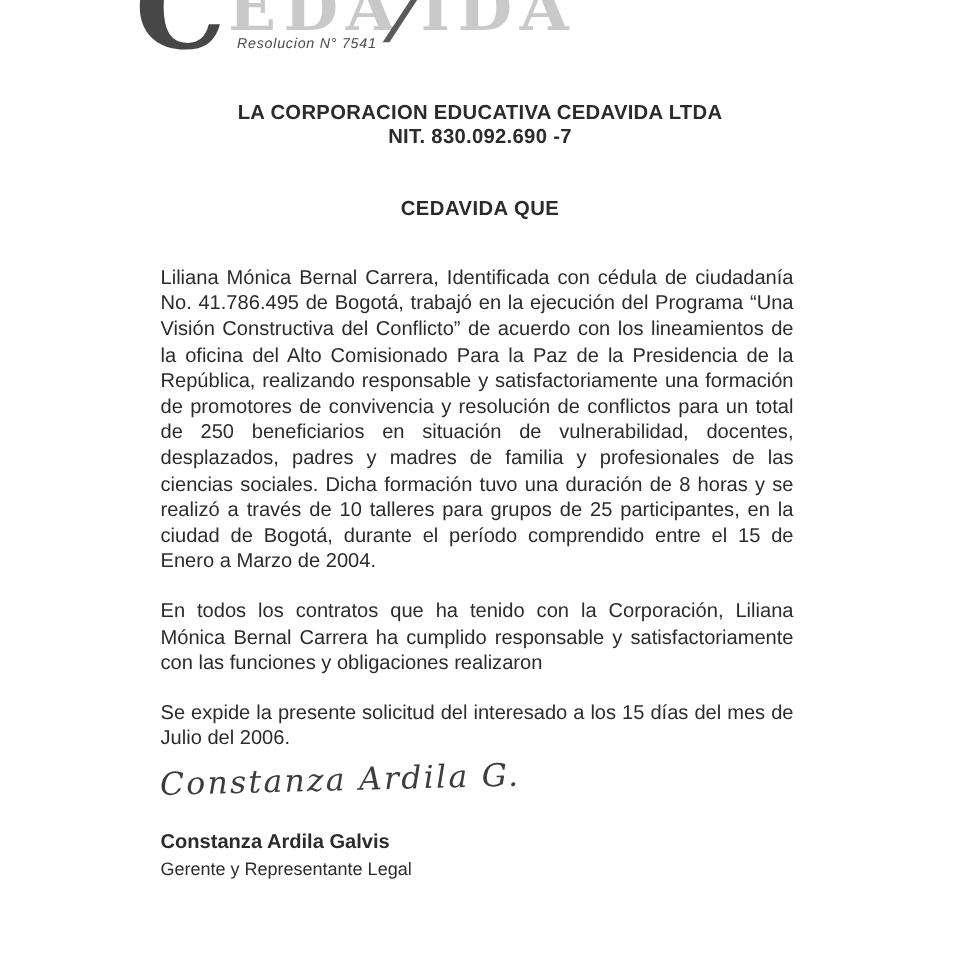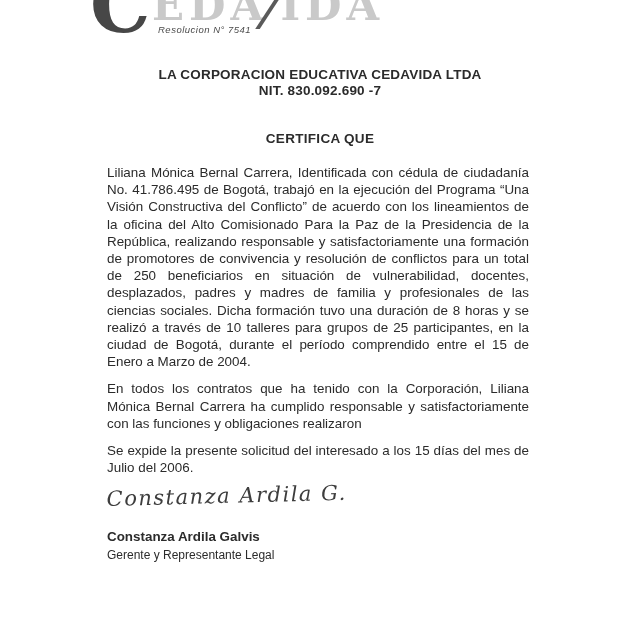--- a/index.html
+++ b/index.html
@@ -48,21 +48,21 @@
     position:absolute; top:131px; left:0; right:0;
     text-align:center; font-weight:bold; font-size:13.5px;
     letter-spacing:0.3px;
   }
   
   .body-text {
     position:absolute; top:160px; left:107px; width:422px;
     font-size:13.4px; line-height:17.2px;
     text-align:justify;
   }
-  .body-text p { margin:4px 0 10px 0; }
+  .body-text p { margin:16px 0 10px 0; }
   
   .sig-block { margin-top:5px; }
   .sig-script {
     font-family:"DejaVu Serif", serif;
     font-style:italic;
     font-size:21px; line-height:26px;
     color:#3d3d3d;
     letter-spacing:1.5px;
     transform:rotate(-1.5deg);
     transform-origin:left bottom;
@@ -78,21 +78,21 @@
 
   <div class="logo-c">C</div>
   <div class="logo-rest"><span>EDA</span><span class="logo-slash">/</span><span>IDA</span></div>
   <div class="logo-resolution">Resolucion N° 7541</div>
 
   <div class="org-header">
     <div>LA CORPORACION EDUCATIVA CEDAVIDA LTDA</div>
     <div>NIT. 830.092.690 -7</div>
   </div>
 
-  <div class="certifica">CERTIFICA QUE</div>
+  <div class="certifica">CEDAVIDA QUE</div>
 
   <div class="body-text">
     <p>Liliana Mónica Bernal Carrera, Identificada con cédula de ciudadanía No. 41.786.495 de Bogotá, trabajó en la ejecución del Programa “Una Visión Constructiva del Conflicto” de acuerdo con los lineamientos de la oficina del Alto Comisionado Para la Paz de la Presidencia de la República, realizando responsable y satisfactoriamente una formación de promotores de convivencia y resolución de conflictos para un total de 250 beneficiarios en situación de vulnerabilidad, docentes, desplazados, padres y madres de familia y profesionales de las ciencias sociales.  Dicha formación tuvo una duración de 8 horas y se realizó a través de 10 talleres para grupos de 25 participantes, en la ciudad de Bogotá, durante el período comprendido entre el 15 de Enero a Marzo de 2004.</p>
     <p>En todos los contratos que ha tenido con la Corporación, Liliana Mónica Bernal Carrera ha cumplido responsable y satisfactoriamente con las funciones y obligaciones realizaron</p>
     <p>Se expide la presente solicitud del interesado a los 15 días del mes de Julio del 2006.</p>
 
     <div class="sig-block">
       <div class="sig-script">Constanza Ardila G.</div>
       <div class="sig-name">Constanza Ardila Galvis</div>
       <div class="sig-title">Gerente y Representante Legal</div>

